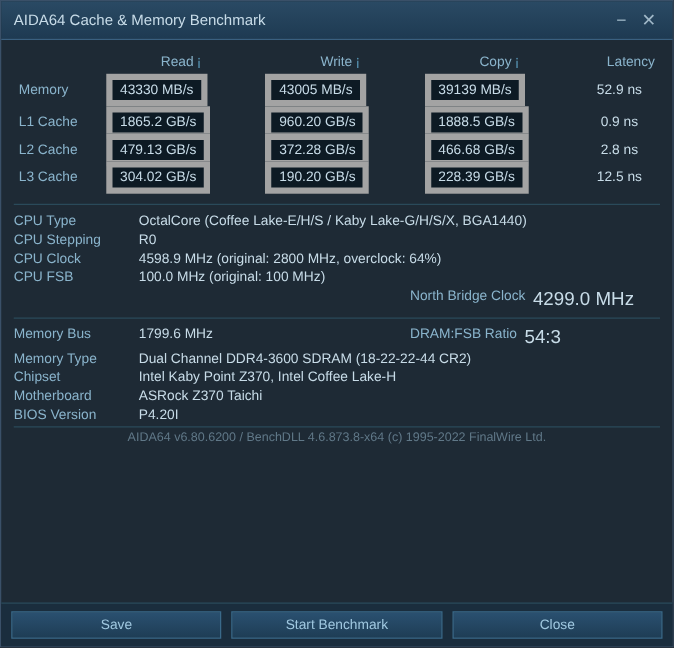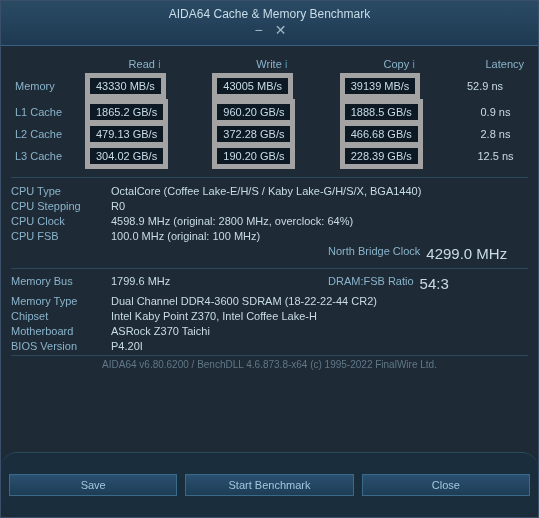--- a/index.html
+++ b/index.html
@@ -21,21 +21,20 @@
       display: flex;
       flex-direction: column;
     }
     .title-bar {
       background: linear-gradient(to bottom, #2a4a64, #1e3a52);
       padding: 6px 10px;
       display: flex;
       justify-content: space-between;
       align-items: center;
       border-bottom: 1px solid #3a6080;
-      flex-direction: column;
     }
     .title-bar-title {
       color: #c8dce8;
       font-size: 12px;
       font-weight: normal;
     }
     .title-bar-controls {
       display: flex;
       gap: 4px;
     }
@@ -150,25 +149,24 @@
       text-align: center;
       color: #607888;
       font-size: 10px;
       padding: 3px 0 2px 0;
       border-top: 1px solid #2a4a5a;
       margin-top: 2px;
     }
     .footer {
       display: flex;
       justify-content: center;
-      padding: 21px 8px;
+      padding: 6px 8px;
       background: #1a2d3d;
       border-top: 1px solid #2a4a5a;
       gap: 8px;
-      border-radius: 16px;
     }
     .footer-btn {
       flex: 1;
       padding: 4px 8px;
       font-size: 11px;
       cursor: pointer;
       border: 1px solid #3a6a8a;
       background: linear-gradient(to bottom, #2a5070, #1e3d55);
       color: #a0c8e0;
       text-align: center;
@@ -214,21 +212,21 @@
           </th>
           <th>Latency</th>
         </tr>
       </thead>
       <tbody id="bench-tbody">
       <tr class="bench-row">
       <td class="label-col">Memory</td>
       <td><span class="value-cell">43330 MB/s</span></td>
       <td><span class="value-cell">43005 MB/s</span></td>
       <td><span class="value-cell">39139 MB/s</span></td>
-      <td style="color:#c8dce8;">52.9 ns</td>
+      <td style="text-align:center; color:#c8dce8;">52.9 ns</td>
     </tr>
           <tr style="height: 4px;"></tr>
           <tr class="bench-row">
       <td class="label-col">L1 Cache</td>
       <td><span class="value-cell">1865.2 GB/s</span></td>
       <td><span class="value-cell">960.20 GB/s</span></td>
       <td><span class="value-cell">1888.5 GB/s</span></td>
       <td style="text-align:center; color:#c8dce8;">0.9 ns</td>
     </tr>
           <tr class="bench-row">

